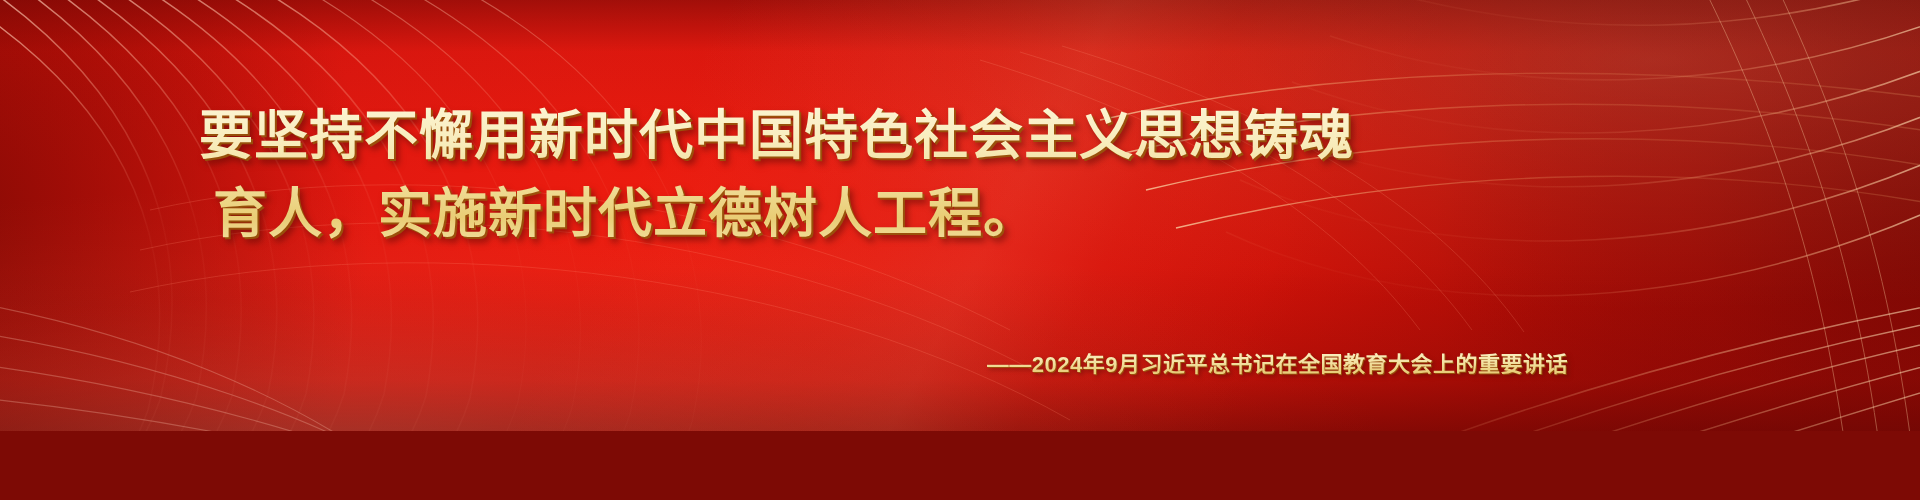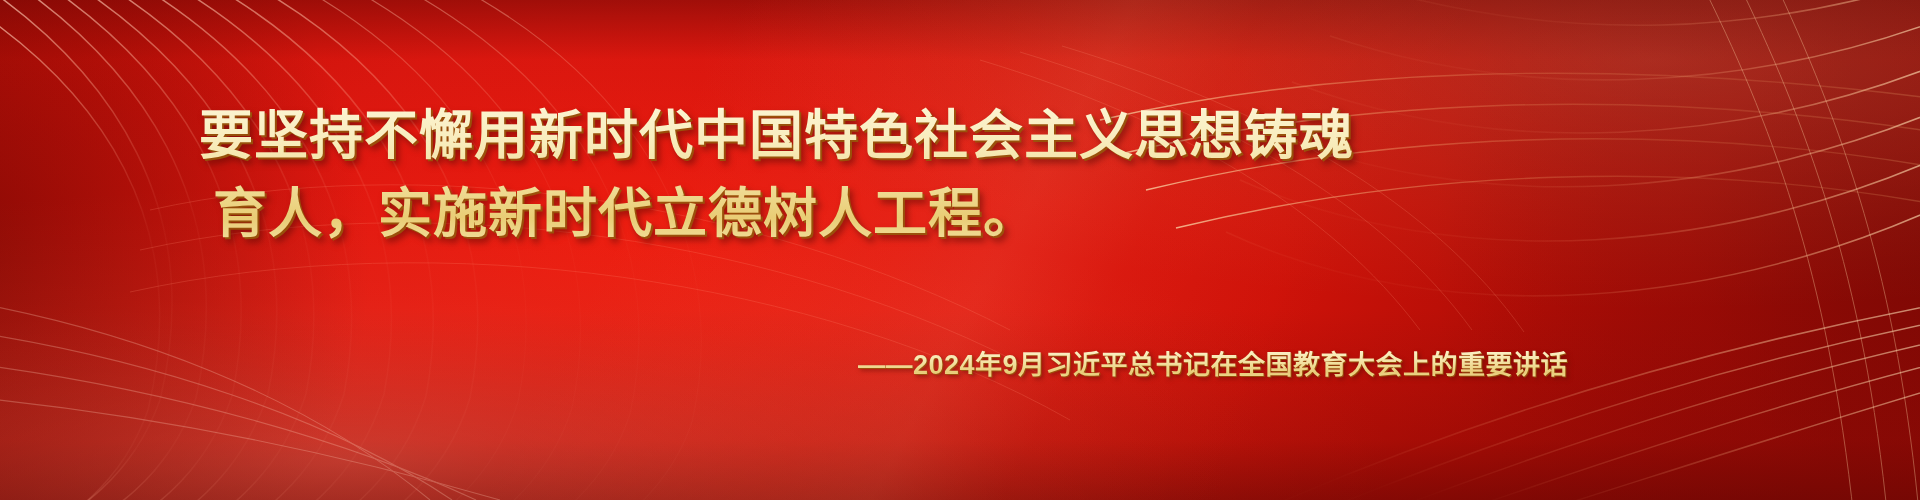--- a/index.html
+++ b/index.html
@@ -8,21 +8,21 @@
     padding: 0;
     background: #7d0a05;
   }
   body {
     font-family: "Liberation Sans", "DejaVu Sans", sans-serif;
   }
 
   .banner {
     position: relative;
     width: 1920px;
-    height: 500px;
+    height: 431px;
     overflow: hidden;
     background: #84cc16;
   }
 
   
   .bg-base {
     position: absolute;
     inset: 0;
     background:
       radial-gradient(ellipse 1250px 760px at 33% 46%,
@@ -102,21 +102,21 @@
       drop-shadow(2px 2px 0px rgba(150,92,10,0.85))
       drop-shadow(3px 4px 3px rgba(92,10,4,0.55));
   }
   .headline .l1 { display: block; text-indent: 24px; }
   .headline .l2 { display: block; margin-left: 38px; }
 
   .attribution {
     position: absolute;
     right: 352px;
     top: 348px;
-    font-size: 27px;
+    font-size: 22px;
     font-weight: 700;
     line-height: 34px;
     letter-spacing: 0.5px;
     white-space: nowrap;
     color: #f3df9f;
     background: linear-gradient(180deg,
         #fdf4cf 0%, #f4e3a5 40%, #e8cc78 72%, #f3e1a4 100%);
     -webkit-background-clip: text;
     background-clip: text;
     -webkit-text-fill-color: transparent;

